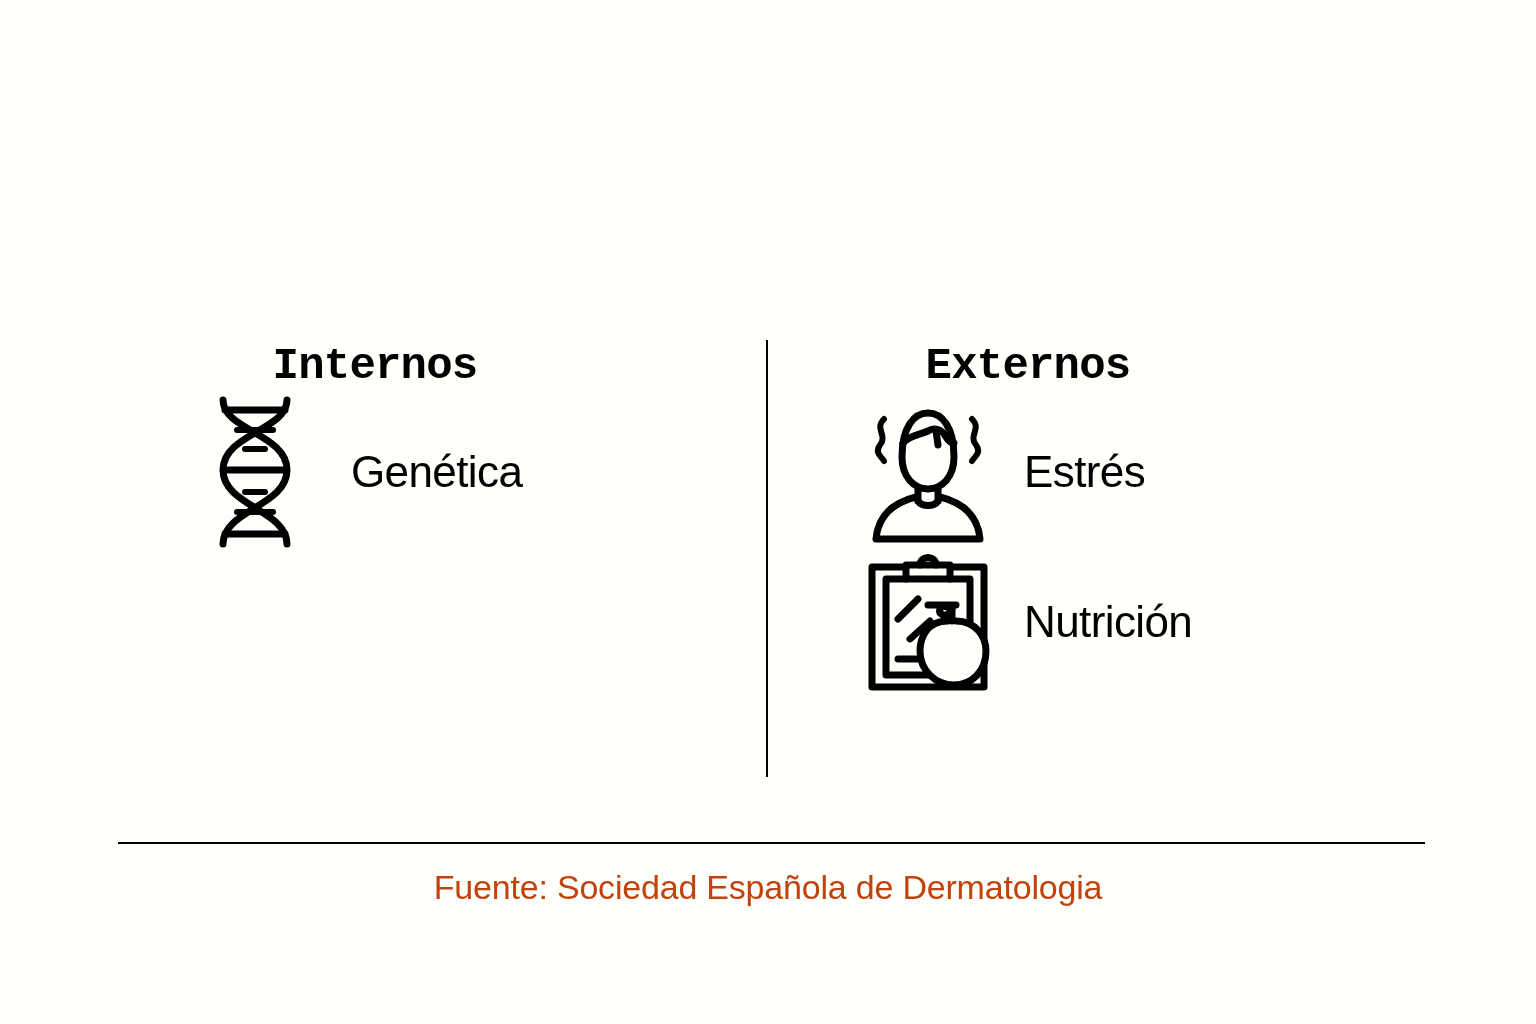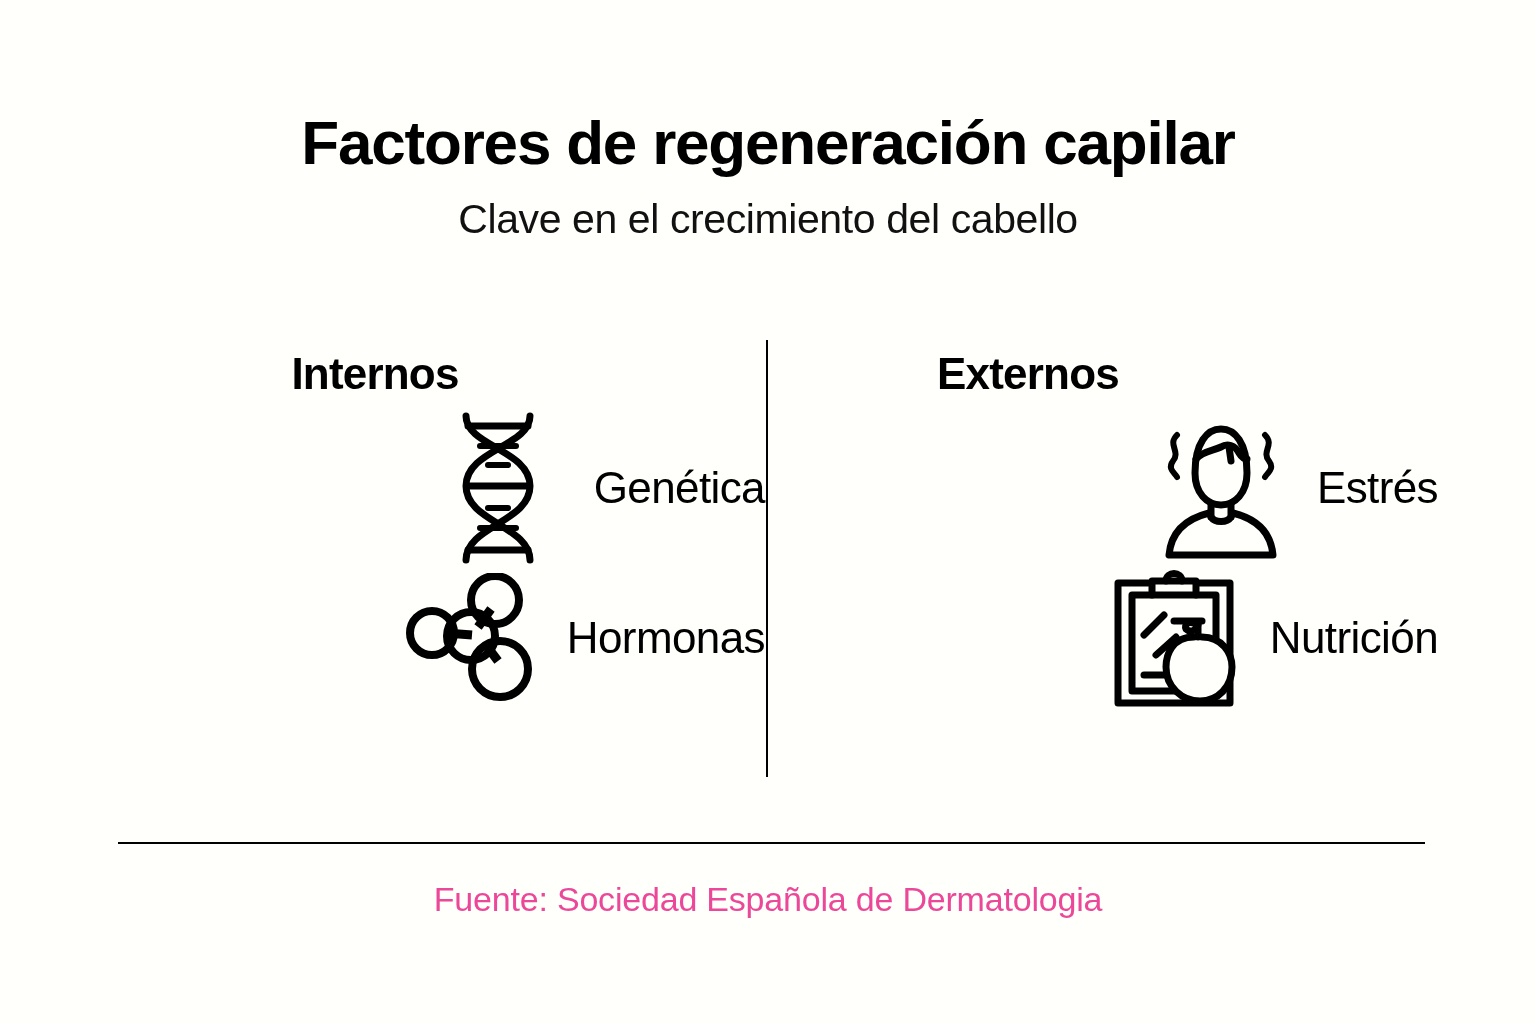--- a/index.html
+++ b/index.html
@@ -60,42 +60,42 @@
     height: 450px;
   }
   .col-left  { left: 105px; }
   .col-right { left: 778px; }
 
   .col-title {
     font-size: 44px;
     font-weight: bold;
     letter-spacing: -0.8px;
     text-align: center;
-    margin: 8px;
+    margin: 0;
     height: 62px;
     line-height: 62px;
+    font-family: Liberation Mono, monospace;
   }
   .col-left .col-title  { width: 540px; margin-left: 0px; }
   .col-right .col-title { width: 500px; margin-left: 0px; }
 
   .divider-v {
     position: absolute;
     left: 766px;
     top: 340px;
     width: 2px;
     height: 437px;
     background: #000;
   }
 
   
   .item {
     display: flex;
     align-items: center;
     height: 150px;
-    justify-content: flex-end;
   }
   .col-left .item  { padding-left: 80px; }
   .col-right .item { padding-left: 80px; }
 
   .icon-box {
     width: 140px;
     height: 140px;
     flex: 0 0 140px;
     display: flex;
     align-items: center;
@@ -123,35 +123,31 @@
     position: absolute;
     left: 0;
     top: 868px;
     width: 1536px;
     text-align: center;
   }
   .source {
     font-size: 34px;
     font-weight: normal;
     letter-spacing: -0.2px;
-    margin: 12px;
-    color: #ec4899;
+    margin: 0;
+    color: #c2410c;
   }
 
   svg { display: block; }
 </style>
 </head>
 <body>
 
 <div class="canvas">
 
-  <div class="header">
-    <h1 class="title">Factores de regeneración capilar</h1>
-    <p class="subtitle">Clave en el crecimiento del cabello</p>
-  </div>
 
   <div class="divider-v"></div>
 
   <div class="columns">
 
     <div class="col col-left">
       <h2 class="col-title">Internos</h2>
 
       <div class="item">
         <span class="icon-box">
@@ -166,36 +162,20 @@
             <path d="M40 57 L60 57" stroke-width="6"></path>
             <path d="M22 78 L78 78" stroke-width="7"></path>
             <path d="M40 100 L60 100" stroke-width="6"></path>
             <path d="M32 120 L68 120" stroke-width="6"></path>
             <path d="M20 142 L80 142" stroke-width="7"></path>
           </svg>
         </span>
         <span class="item-label">Genética</span>
       </div>
 
-      <div class="item">
-        <span class="icon-box">
-          <svg width="130" height="130" viewBox="0 0 130 130" fill="none" stroke="#000" stroke-width="8">
-
-            <path d="M40 60 L66 62" stroke-width="9"></path>
-            <path d="M72 54 L85 36" stroke-width="9"></path>
-            <path d="M80 72 L92 88" stroke-width="9"></path>
-
-            <circle cx="65" cy="63" r="24"></circle>
-            <circle cx="26" cy="60" r="22"></circle>
-            <circle cx="89" cy="27" r="24"></circle>
-            <circle cx="94" cy="96" r="28"></circle>
-          </svg>
-        </span>
-        <span class="item-label">Hormonas</span>
-      </div>
     </div>
 
     <div class="col col-right">
       <h2 class="col-title">Externos</h2>
 
       <div class="item">
         <span class="icon-box">
           <svg width="140" height="150" viewBox="0 0 140 150" fill="none" stroke="#000" stroke-width="7" stroke-linecap="round" stroke-linejoin="round">
 
             <path d="M26 22 C16 32, 30 38, 22 48 C16 56, 24 60, 26 64" stroke-width="6"></path>

